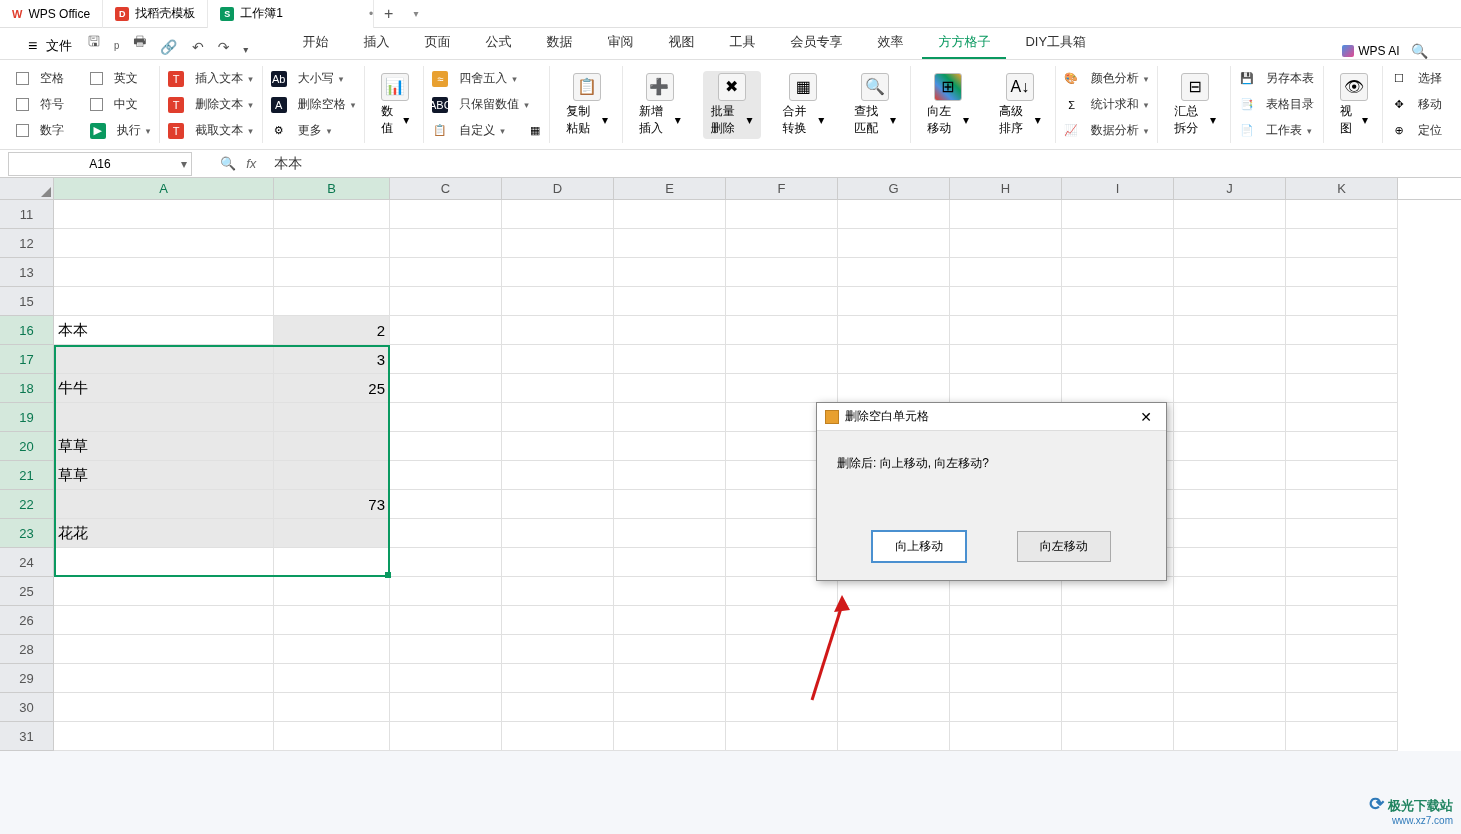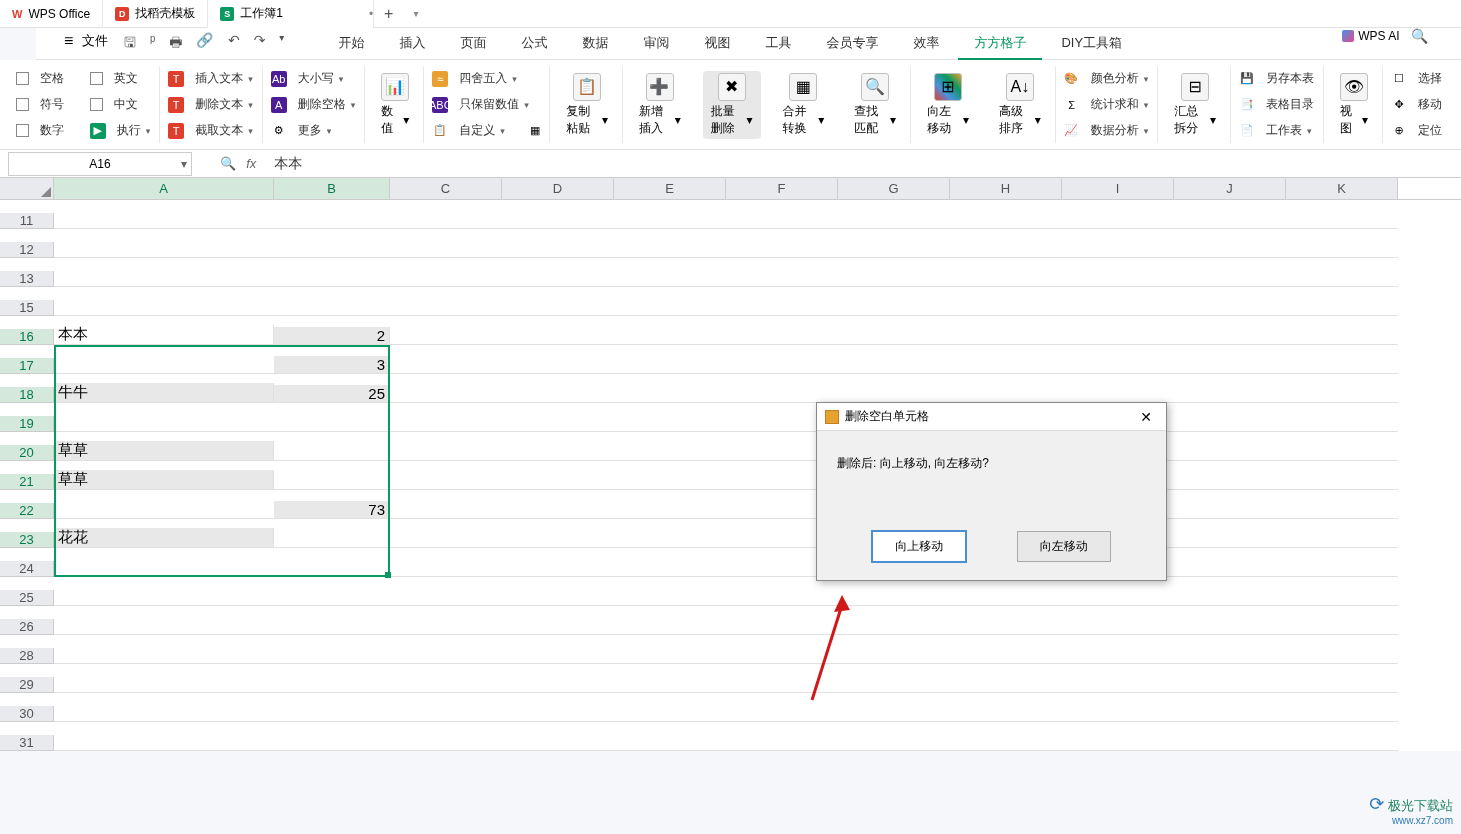--- a/index.html
+++ b/index.html
@@ -9,21 +9,21 @@
     .tabs-bar { height: 28px; background: #fff; display: flex; align-items: center; border-bottom: 1px solid #e0e0e0; }
     .app-tab { display: flex; align-items: center; padding: 0 12px; height: 28px; gap: 6px; border-right: 1px solid #e8e8e8; }
     .app-tab.active { background: #fff; }
     .wps-logo { color: #e03e2d; font-weight: bold; font-size: 11px; }
     .tab-icon-red { width: 14px; height: 14px; background: #e03e2d; border-radius: 2px; display: inline-flex; align-items: center; justify-content: center; color: #fff; font-size: 9px; font-weight: bold; }
     .tab-icon-green { width: 14px; height: 14px; background: #0a9960; border-radius: 2px; display: inline-flex; align-items: center; justify-content: center; color: #fff; font-size: 9px; font-weight: bold; }
     .tab-dot { color: #888; margin-left: 80px; }
     .tab-plus { padding: 0 10px; color: #555; font-size: 16px; }
     
     
-    .menu-bar { height: 32px; background: #fff; display: flex; align-items: flex-start; padding: 0 20px; gap: 2px; border-bottom: 1px solid #e0e0e0; margin-left: 36px; }
+    .menu-bar { height: 32px; background: #fff; display: flex; align-items: flex-end; padding: 0 20px; gap: 2px; border-bottom: 1px solid #e0e0e0; }
     .menu-file { display: flex; align-items: center; gap: 4px; padding: 4px 8px; font-size: 13px; }
     .hamburger { display: inline-block; width: 14px; }
     .hamburger::before { content: "≡"; font-size: 16px; }
     .qat-icon { padding: 4px 6px; color: #555; font-size: 14px; }
     .menu-items { display: flex; margin-left: 30px; gap: 3px; }
     .menu-item { padding: 6px 16px; font-size: 13px; color: #333; cursor: pointer; }
     .menu-item.active { color: #0a9960; border-bottom: 2px solid #0a9960; font-weight: 500; }
     .menu-right { margin-left: auto; display: flex; align-items: center; gap: 12px; padding-right: 12px; }
     .wps-ai { display: flex; align-items: center; gap: 4px; }
     .ai-icon { display: inline-block; width: 12px; height: 12px; background: linear-gradient(135deg, #4a90e2, #e24a90); border-radius: 2px; }
@@ -31,21 +31,21 @@
     
     .ribbon { height: 90px; background: #fff; display: flex; padding: 6px 10px; gap: 2px; border-bottom: 1px solid #e0e0e0; }
     .ribbon-group { display: flex; flex-direction: column; gap: 2px; padding: 0 6px; border-right: 1px solid #e8e8e8; justify-content: center; }
     .ribbon-group.no-border { border-right: none; }
     .ribbon-row { display: flex; align-items: center; gap: 8px; white-space: nowrap; height: 24px; }
     .chk { width: 13px; height: 13px; border: 1px solid #888; display: inline-block; }
     .rbn-item { display: flex; align-items: center; gap: 3px; font-size: 12px; color: #333; padding: 2px 3px; }
     .rbn-item .arr { color: #666; font-size: 9px; margin-left: 2px; }
     .rbn-ico { width: 16px; height: 16px; display: inline-flex; align-items: center; justify-content: center; font-size: 11px; }
     .ico-red { background: #e03e2d; color: #fff; border-radius: 2px; }
-    .ico-blue { background: #4c1d95; color: #fff; border-radius: 2px; }
+    .ico-blue { background: #0f172a; color: #fff; border-radius: 2px; }
     .ico-ora { background: #e8a030; color: #fff; border-radius: 2px; }
     .ico-grn { background: #0a9960; color: #fff; border-radius: 2px; }
     .big-btn { display: flex; flex-direction: column; align-items: center; gap: 2px; padding: 2px 8px; font-size: 12px; }
     .big-btn.active { background: #e8e8e8; border-radius: 4px; }
     .big-ico { width: 28px; height: 28px; display: inline-flex; align-items: center; justify-content: center; font-size: 16px; border: 1px solid #c0c0c0; border-radius: 3px; background: #f5f5f5; }
     .big-btn .lbl { display: flex; align-items: center; gap: 2px; }
     
     
     .formula-bar { height: 28px; background: #fff; display: flex; align-items: center; border-bottom: 1px solid #ccc; }
     .name-box { width: 184px; height: 24px; border: 1px solid #ccc; margin: 0 8px; display: flex; align-items: center; justify-content: center; position: relative; font-size: 12px; }
@@ -56,21 +56,21 @@
     
     
     .grid-area { position: relative; background: #fff; }
     .col-headers { display: flex; height: 22px; border-bottom: 1px solid #ccc; }
     .corner { width: 54px; background: #e8eaed; border-right: 1px solid #ccc; position: relative; }
     .corner::after { content: ""; position: absolute; right: 2px; bottom: 2px; border: 5px solid transparent; border-right-color: #888; border-bottom-color: #888; }
     .col-h { width: 112px; background: #e8eaed; border-right: 1px solid #ccc; display: flex; align-items: center; justify-content: center; color: #555; font-size: 13px; }
     .col-h.sel { background: #d4e8dc; color: #0a7850; }
     .col-h.colA { width: 220px; }
     .col-h.colB { width: 116px; }
-    .row { display: flex; height: 29px; align-items: flex-end; }
+    .row { display: flex; height: 29px; }
     .row-h { width: 54px; background: #e8eaed; border-right: 1px solid #ccc; border-bottom: 1px solid #ccc; display: flex; align-items: center; justify-content: center; color: #555; font-size: 13px; }
     .row-h.sel { background: #d4e8dc; color: #0a7850; }
     .cell { width: 112px; border-right: 1px solid #e0e0e0; border-bottom: 1px solid #e0e0e0; padding: 0 4px; display: flex; align-items: center; font-size: 15px; }
     .cell.colA { width: 220px; font-family: "SimSun", serif; }
     .cell.colB { width: 116px; justify-content: flex-end; }
     .cell.selected { background: #e8e8e8; }
     .cell.active { background: #fff !important; }
     .selection-border { position: absolute; border: 2px solid #0a9960; pointer-events: none; }
     .sel-handle { position: absolute; width: 6px; height: 6px; background: #0a9960; right: -3px; bottom: -3px; }
     
@@ -84,21 +84,21 @@
     .dlg-btn { padding: 6px 22px; background: #e8e8e8; border: 1px solid #aaa; font-size: 12px; cursor: pointer; }
     .dlg-btn.primary { border: 1px solid #4a90d0; background: #fff; box-shadow: 0 0 0 1px #4a90d0; }
     
     
     .arrow-annot { position: absolute; pointer-events: none; }
     .arrow-line { stroke: #d01818; stroke-width: 3; fill: none; }
     .arrow-head { fill: #d01818; }
     
     
     .watermark { position: absolute; right: 8px; bottom: 8px; text-align: right; font-size: 11px; opacity: 0.9; }
-    .wm-logo { color: #0a7850; font-weight: normal; font-size: 13px; }
+    .wm-logo { color: #0a7850; font-weight: bold; font-size: 13px; }
     .wm-url { color: #1a6db3; font-size: 10px; }
   </style>
 </head>
 <body>
 
 <div class="tabs-bar">
   <div class="app-tab">
     <span class="wps-logo">W</span>
     <span>WPS Office</span>
   </div>

